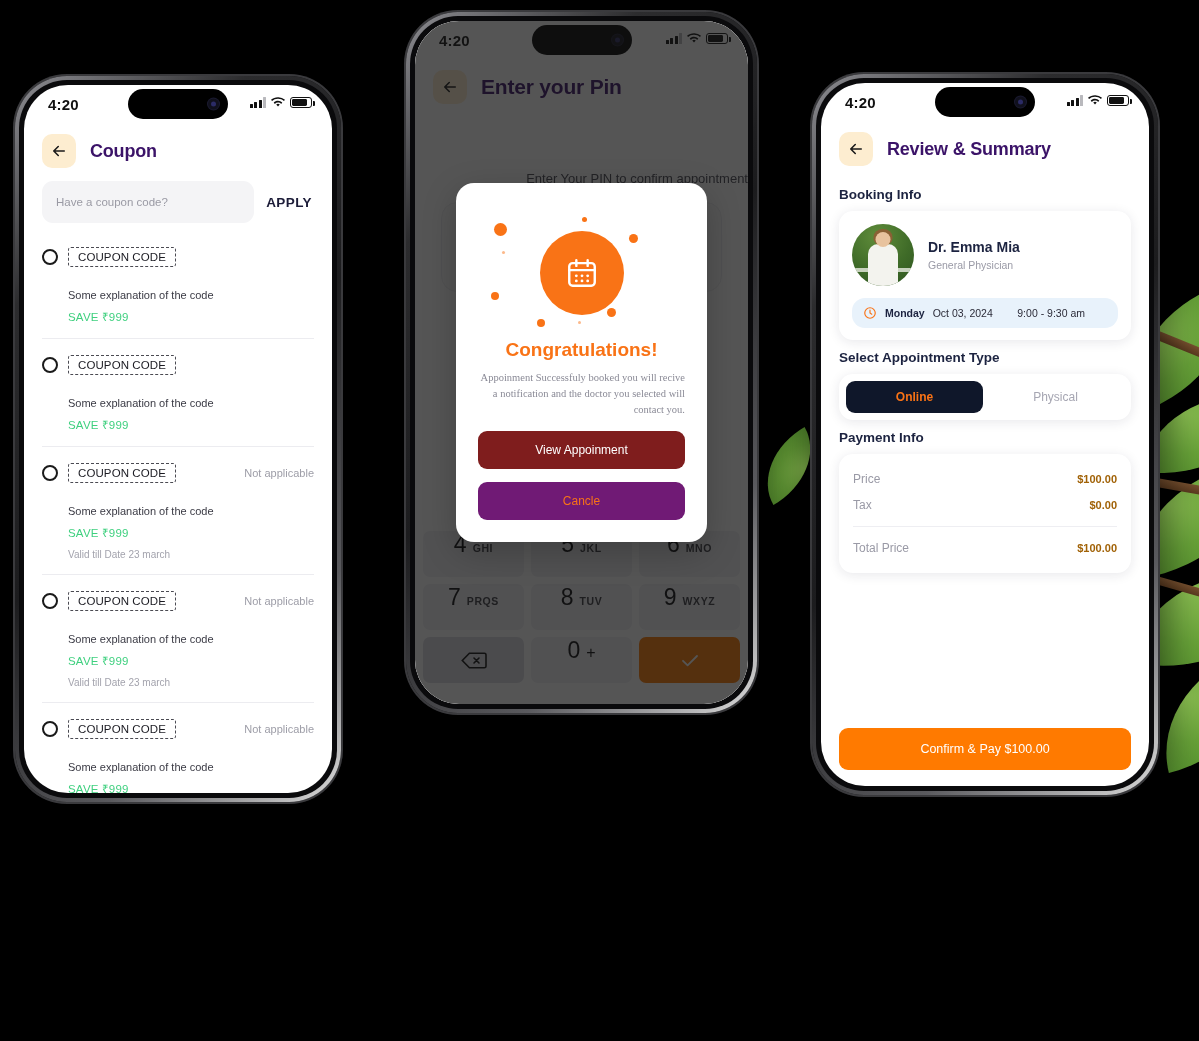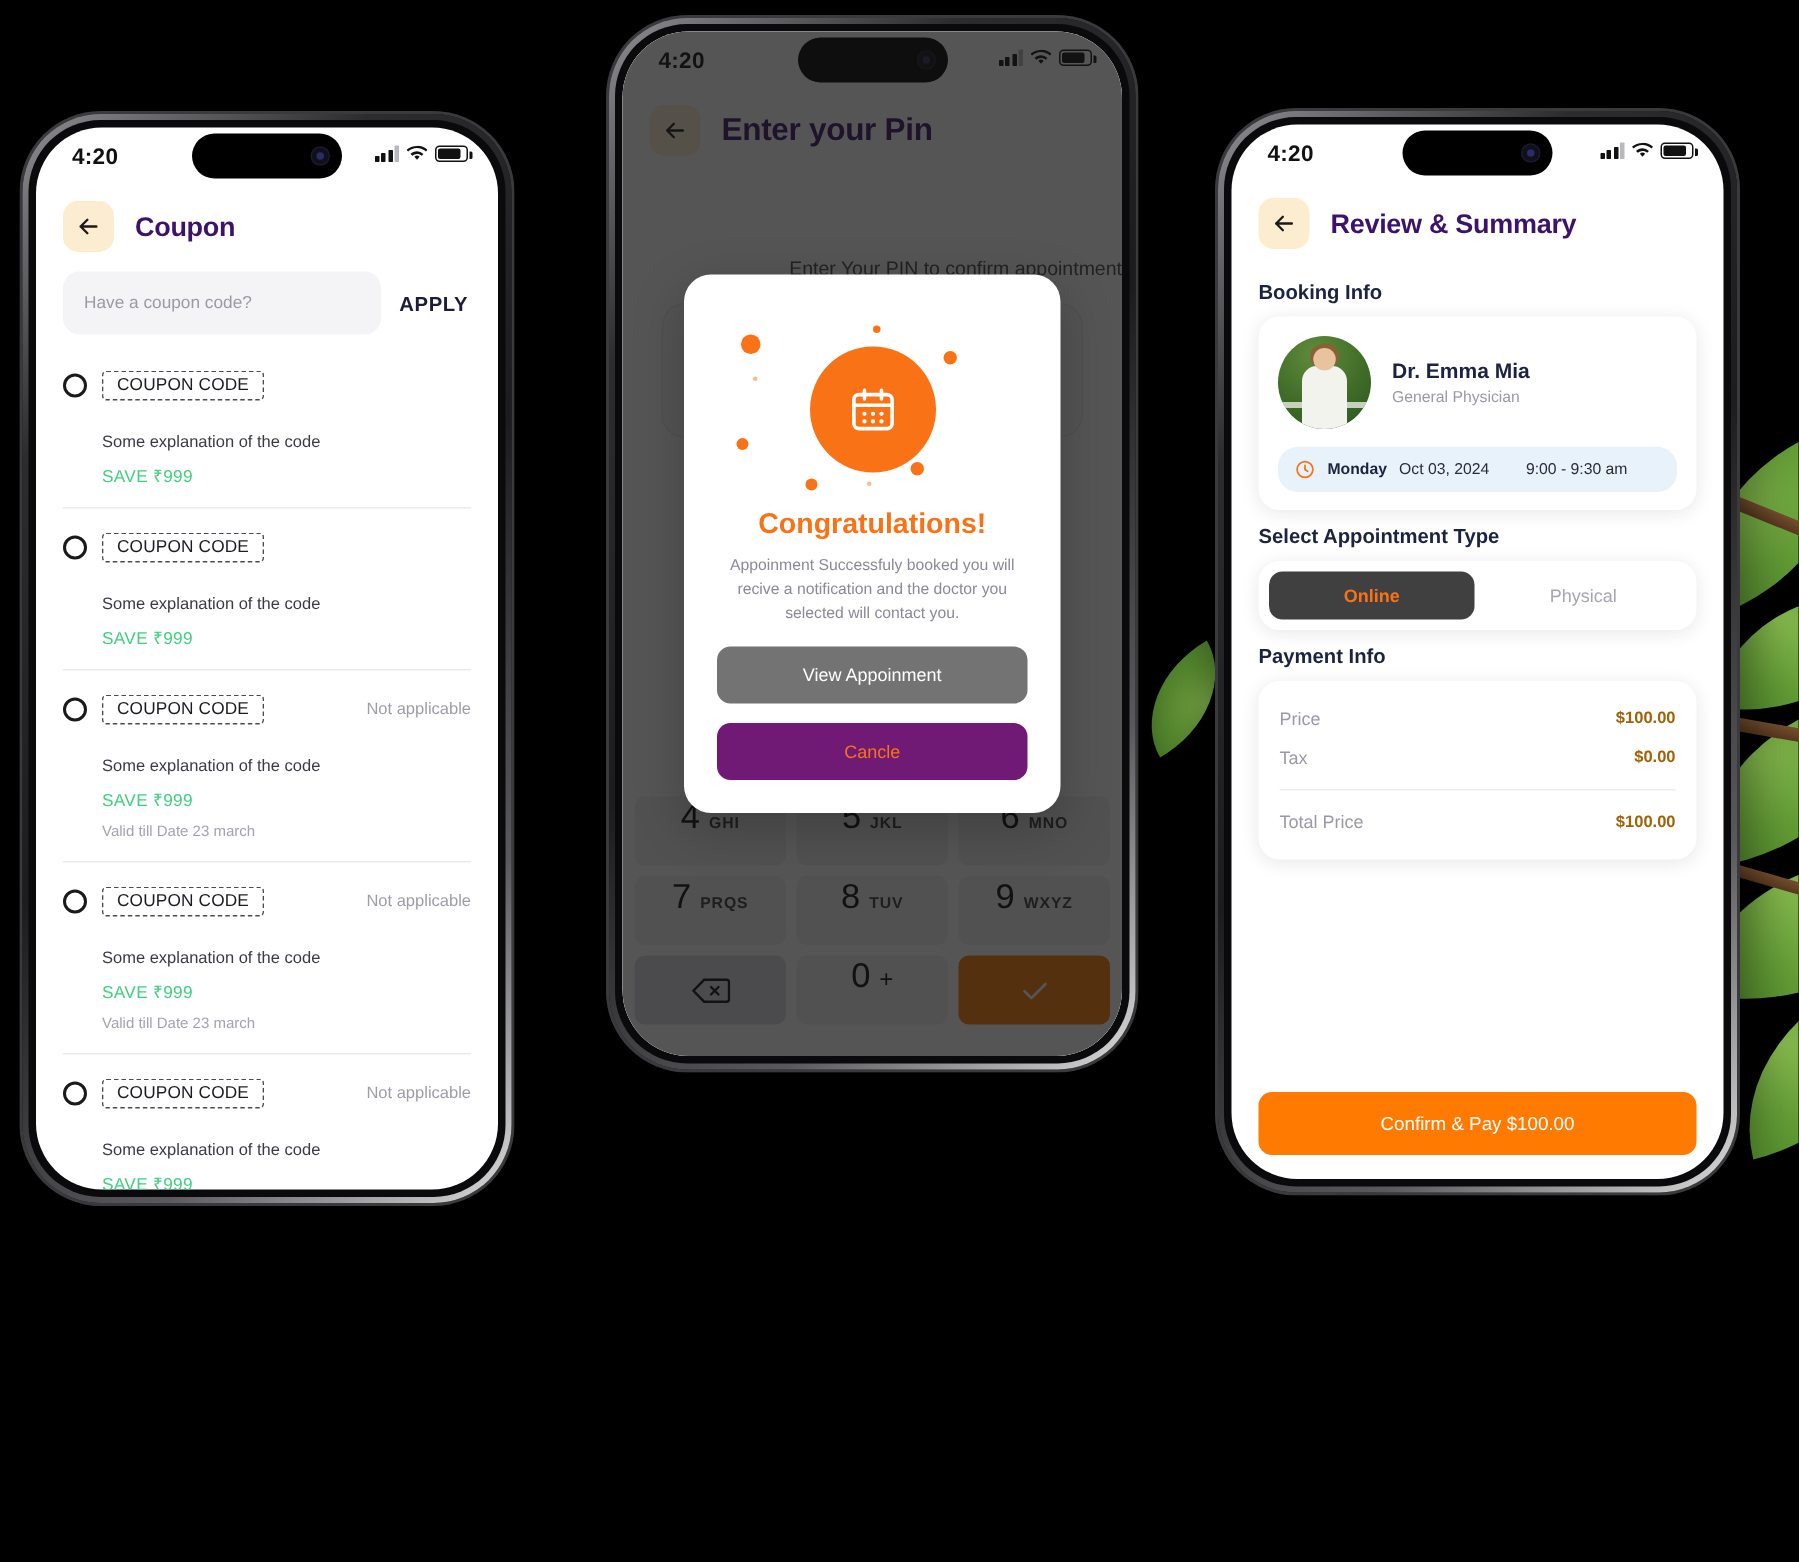--- a/index.html
+++ b/index.html
@@ -125,26 +125,26 @@
   }
   .burst { position:relative; height:128px; }
   .burst-core {
     position:absolute; left:50%; top:50%; transform:translate(-50%,-50%);
     width:84px; height:84px; border-radius:50%; background:#f97316;
     display:flex; align-items:center; justify-content:center;
   }
   .burst-core svg { width:34px; height:34px; }
   .dot { position:absolute; border-radius:50%; background:#f97316; }
   .m-title { text-align:center; font-size:19px; font-weight:700; color:#f97316; margin-top:2px; }
-  .m-desc { text-align:center; font-size:10.5px; line-height:1.5; color:#8a8a96; margin-top:9px; }
+  .m-desc { text-align:right; font-size:10.5px; line-height:1.5; color:#8a8a96; margin-top:9px;font-family:Liberation Serif, serif; }
   .m-btn {
     display:block; width:100%; border:0; font-family:inherit; cursor:pointer;
     height:38px; border-radius:9px; font-size:12px; margin-top:13px;
   }
-  .m-btn.primary { background:#737373; color:#fff;margin-top:14px; }
+  .m-btn.primary { background:#7f1d1d; color:#fff;margin-top:14px; }
   .m-btn.ghost { background:#701a75; color:#f97316; }
 
   
   #p3 { left:810px; top:72px; width:350px; height:725px; }
   #p3 .screen { background:#fff; display:flex; flex-direction:column; }
   .p3body { flex:1; padding:4px 18px 0; overflow:hidden; }
   .sechead { font-size:13.5px; font-weight:700; color:#1c2340; margin:10px 0 9px; }
   .card { background:#fff; border-radius:14px; box-shadow:0 2px 12px rgba(25,30,60,.10); }
   .doccard { padding:13px 13px 12px; }
   .docrow { display:flex; align-items:center; gap:14px; }
@@ -165,21 +165,21 @@
     margin-top:12px; background:#e8f2fb; border-radius:13px; height:30px;
     display:flex; align-items:center; gap:8px; padding:0 11px;
   }
   .timerow svg { width:14px; height:14px; flex:0 0 auto; }
   .t-day { font-size:10.5px; font-weight:700; color:#1c2340; }
   .t-date { font-size:10.5px; color:#2b2b38; }
   .t-slot { font-size:10.5px; color:#2b2b38; margin-left:auto; padding-right:22px; }
   .segwrap { padding:7px; display:flex; gap:4px; }
   .seg { flex:1; height:32px; border-radius:9px; border:0; font-family:inherit;
     font-size:12px; cursor:pointer; background:transparent; color:#a6a6b2; }
-  .seg.active { background:#404040; color:#f97316; font-weight:600; }
+  .seg.active { background:#0f172a; color:#f97316; font-weight:600; }
   .couponrow { height:46px; display:flex; align-items:center; gap:10px; padding:0 14px; margin-top:12px; }
   .pctbadge { width:20px; height:20px; flex:0 0 auto; }
   .couponlabel { font-size:12px; color:#1c2340; }
   .chev { margin-left:auto; }
   .chev svg { width:13px; height:13px; }
   .payrow { display:flex; align-items:center; padding:0 14px; height:26px; }
   .pay-k { font-size:12px; color:#9a9aa6; }
   .pay-v { margin-left:auto; font-size:11px; font-weight:700; color:#a16207; }
   .paycard { padding:12px 0 12px; }
   .paydiv { height:1px; background:#eeeef2; margin:8px 14px; }

